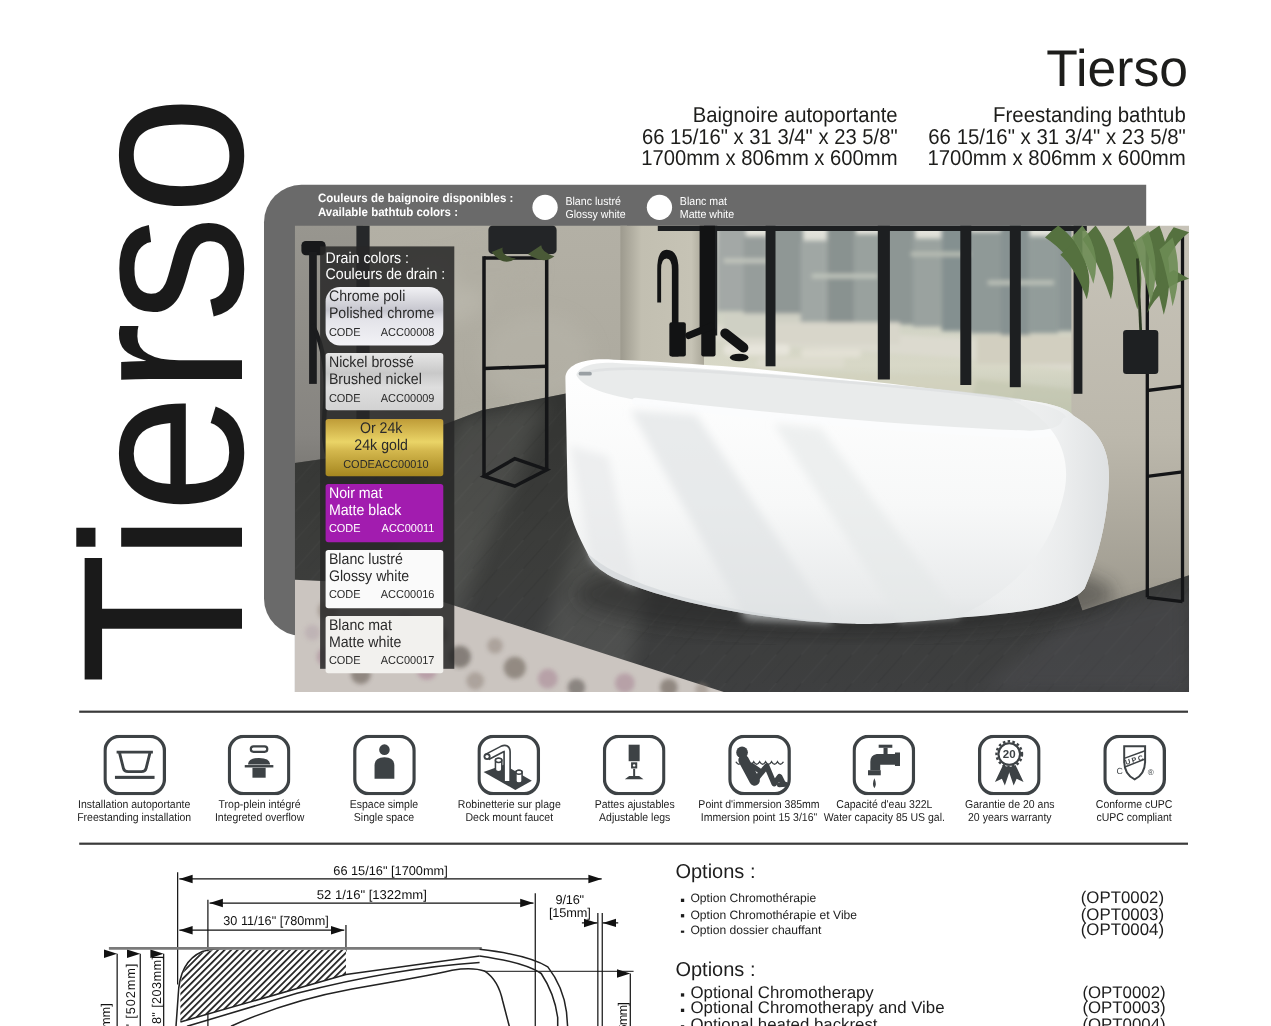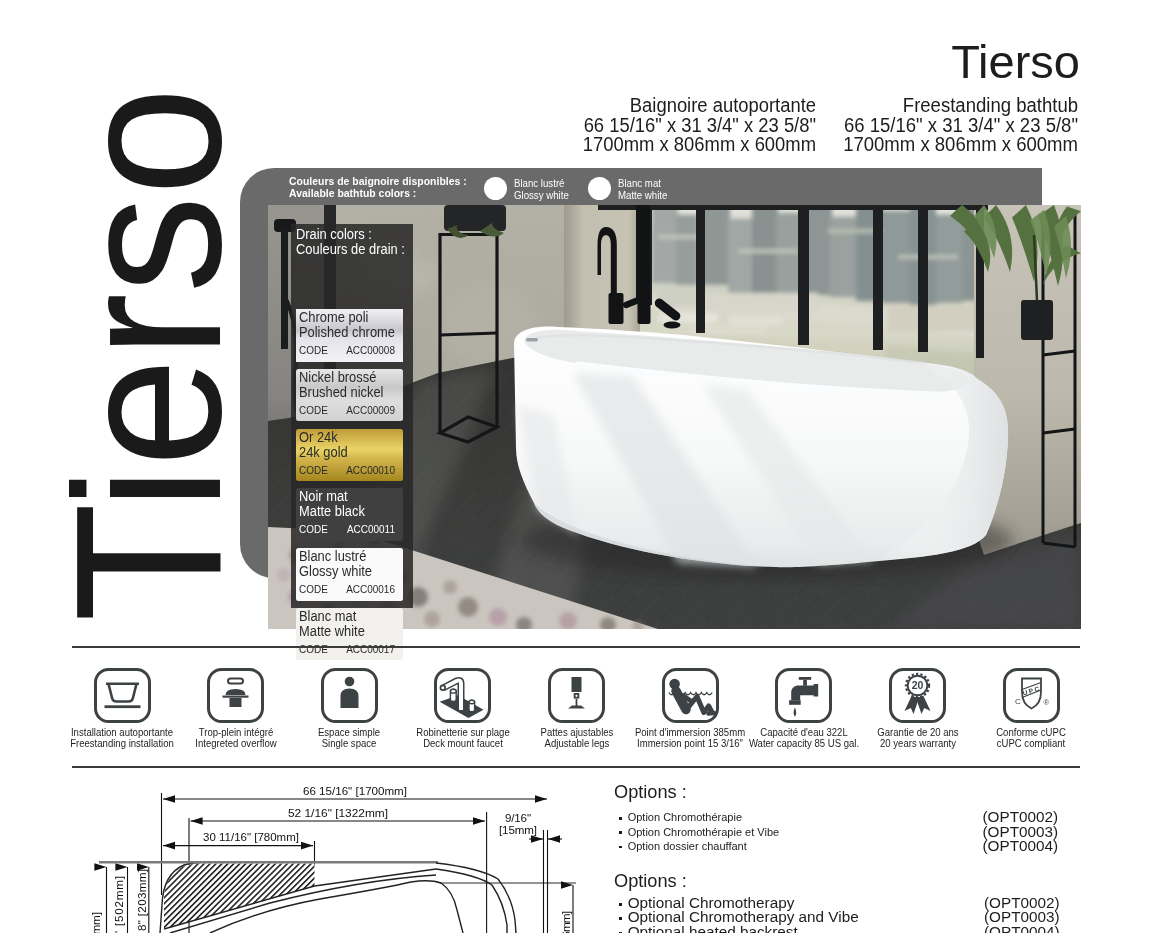--- a/index.html
+++ b/index.html
@@ -267,45 +267,45 @@
     <circle cx="106" cy="336" r="5" fill="#6b5d52" opacity="0.7"></circle>
   </g>
 
   <rect x="23" y="19" width="122" height="384" fill="rgba(40,40,40,0.86)"></rect>
 </svg>
 
 <div class="abs lt" style="left:296px;top:227px;font-size:14px;line-height:15px;color:#fff;">Drain colors :<br>Couleurs de drain :</div>
 
 <div class="abs" style="left:296px;top:261px;width:107px;">
 
-  <div style="height:50.5px;background:linear-gradient(180deg,#f1f1f4,#c6c6ce 40%,#e3e3e9 55%,#f2f2f6);margin-bottom:7.3px;padding:1px 3px;overflow:hidden;border-radius:0;margin-top:48px;">
+  <div style="height:50.5px;background:linear-gradient(180deg,#f1f1f4,#c6c6ce 40%,#e3e3e9 55%,#f2f2f6);margin-bottom:7.3px;padding:1px 3px;overflow:hidden;border-radius:13px;">
     <div class="lt" style="font-size:14px;line-height:15px;color:#2a2a2a;white-space:nowrap;">Chrome poli<br>Polished chrome</div>
     <div style="font-size:10.5px;color:#2a2a2a;margin-top:4px;display:flex;justify-content:space-between;transform:scaleX(0.95);transform-origin:left top;">
         <span>CODE</span>
         <span>ACC00008</span>
       </div>
   </div>
 
   <div style="height:50.5px;background:linear-gradient(180deg,#e6e6e6,#c8c8c8 35%,#dedede 60%,#d2d2d2);margin-bottom:7.3px;padding:1px 3px;overflow:hidden;border-radius:2.5px;">
     <div class="lt" style="font-size:14px;line-height:15px;color:#2a2a2a;white-space:nowrap;">Nickel brossé<br>Brushed nickel</div>
     <div style="font-size:10.5px;color:#2a2a2a;margin-top:4px;display:flex;justify-content:space-between;transform:scaleX(0.95);transform-origin:left top;">
         <span>CODE</span>
         <span>ACC00009</span>
       </div>
   </div>
 
-  <div style="height:50.5px;background:linear-gradient(180deg,#bf9c38,#ead467 40%,#d4b84e 55%,#a5861f);margin-bottom:7.3px;padding:1px 3px;overflow:hidden;border-radius:2.5px;">
+  <div style="height:50.5px;background:linear-gradient(180deg,#bf9c38,#ead467 40%,#d4b84e 55%,#a5861f);margin-bottom:7.3px;padding:1px 16px;overflow:hidden;border-radius:2.5px;text-align:center;">
     <div class="lt" style="font-size:14px;line-height:15px;color:#2a2a2a;white-space:nowrap;">Or 24k<br>24k gold</div>
     <div style="font-size:10.5px;color:#2a2a2a;margin-top:4px;display:flex;justify-content:space-between;transform:scaleX(0.95);transform-origin:left top;">
         <span>CODE</span>
         <span>ACC00010</span>
       </div>
   </div>
 
-  <div style="height:50.5px;background:#404040;margin-bottom:7.3px;padding:1px 3px;overflow:hidden;border-radius:2.5px;">
+  <div style="height:50.5px;background:#a21caf;margin-bottom:7.3px;padding:1px 3px;overflow:hidden;border-radius:2.5px;">
     <div class="lt" style="font-size:14px;line-height:15px;color:#fff;white-space:nowrap;">Noir mat<br>Matte black</div>
     <div style="font-size:10.5px;color:#fff;margin-top:4px;display:flex;justify-content:space-between;transform:scaleX(0.95);transform-origin:left top;">
         <span>CODE</span>
         <span>ACC00011</span>
       </div>
   </div>
 
   <div style="height:50.5px;background:#fafafa;margin-bottom:7.3px;padding:1px 3px;overflow:hidden;border-radius:2.5px;">
     <div class="lt" style="font-size:14px;line-height:15px;color:#2a2a2a;white-space:nowrap;">Blanc lustré<br>Glossy white</div>
     <div style="font-size:10.5px;color:#2a2a2a;margin-top:4px;display:flex;justify-content:space-between;transform:scaleX(0.95);transform-origin:left top;">

